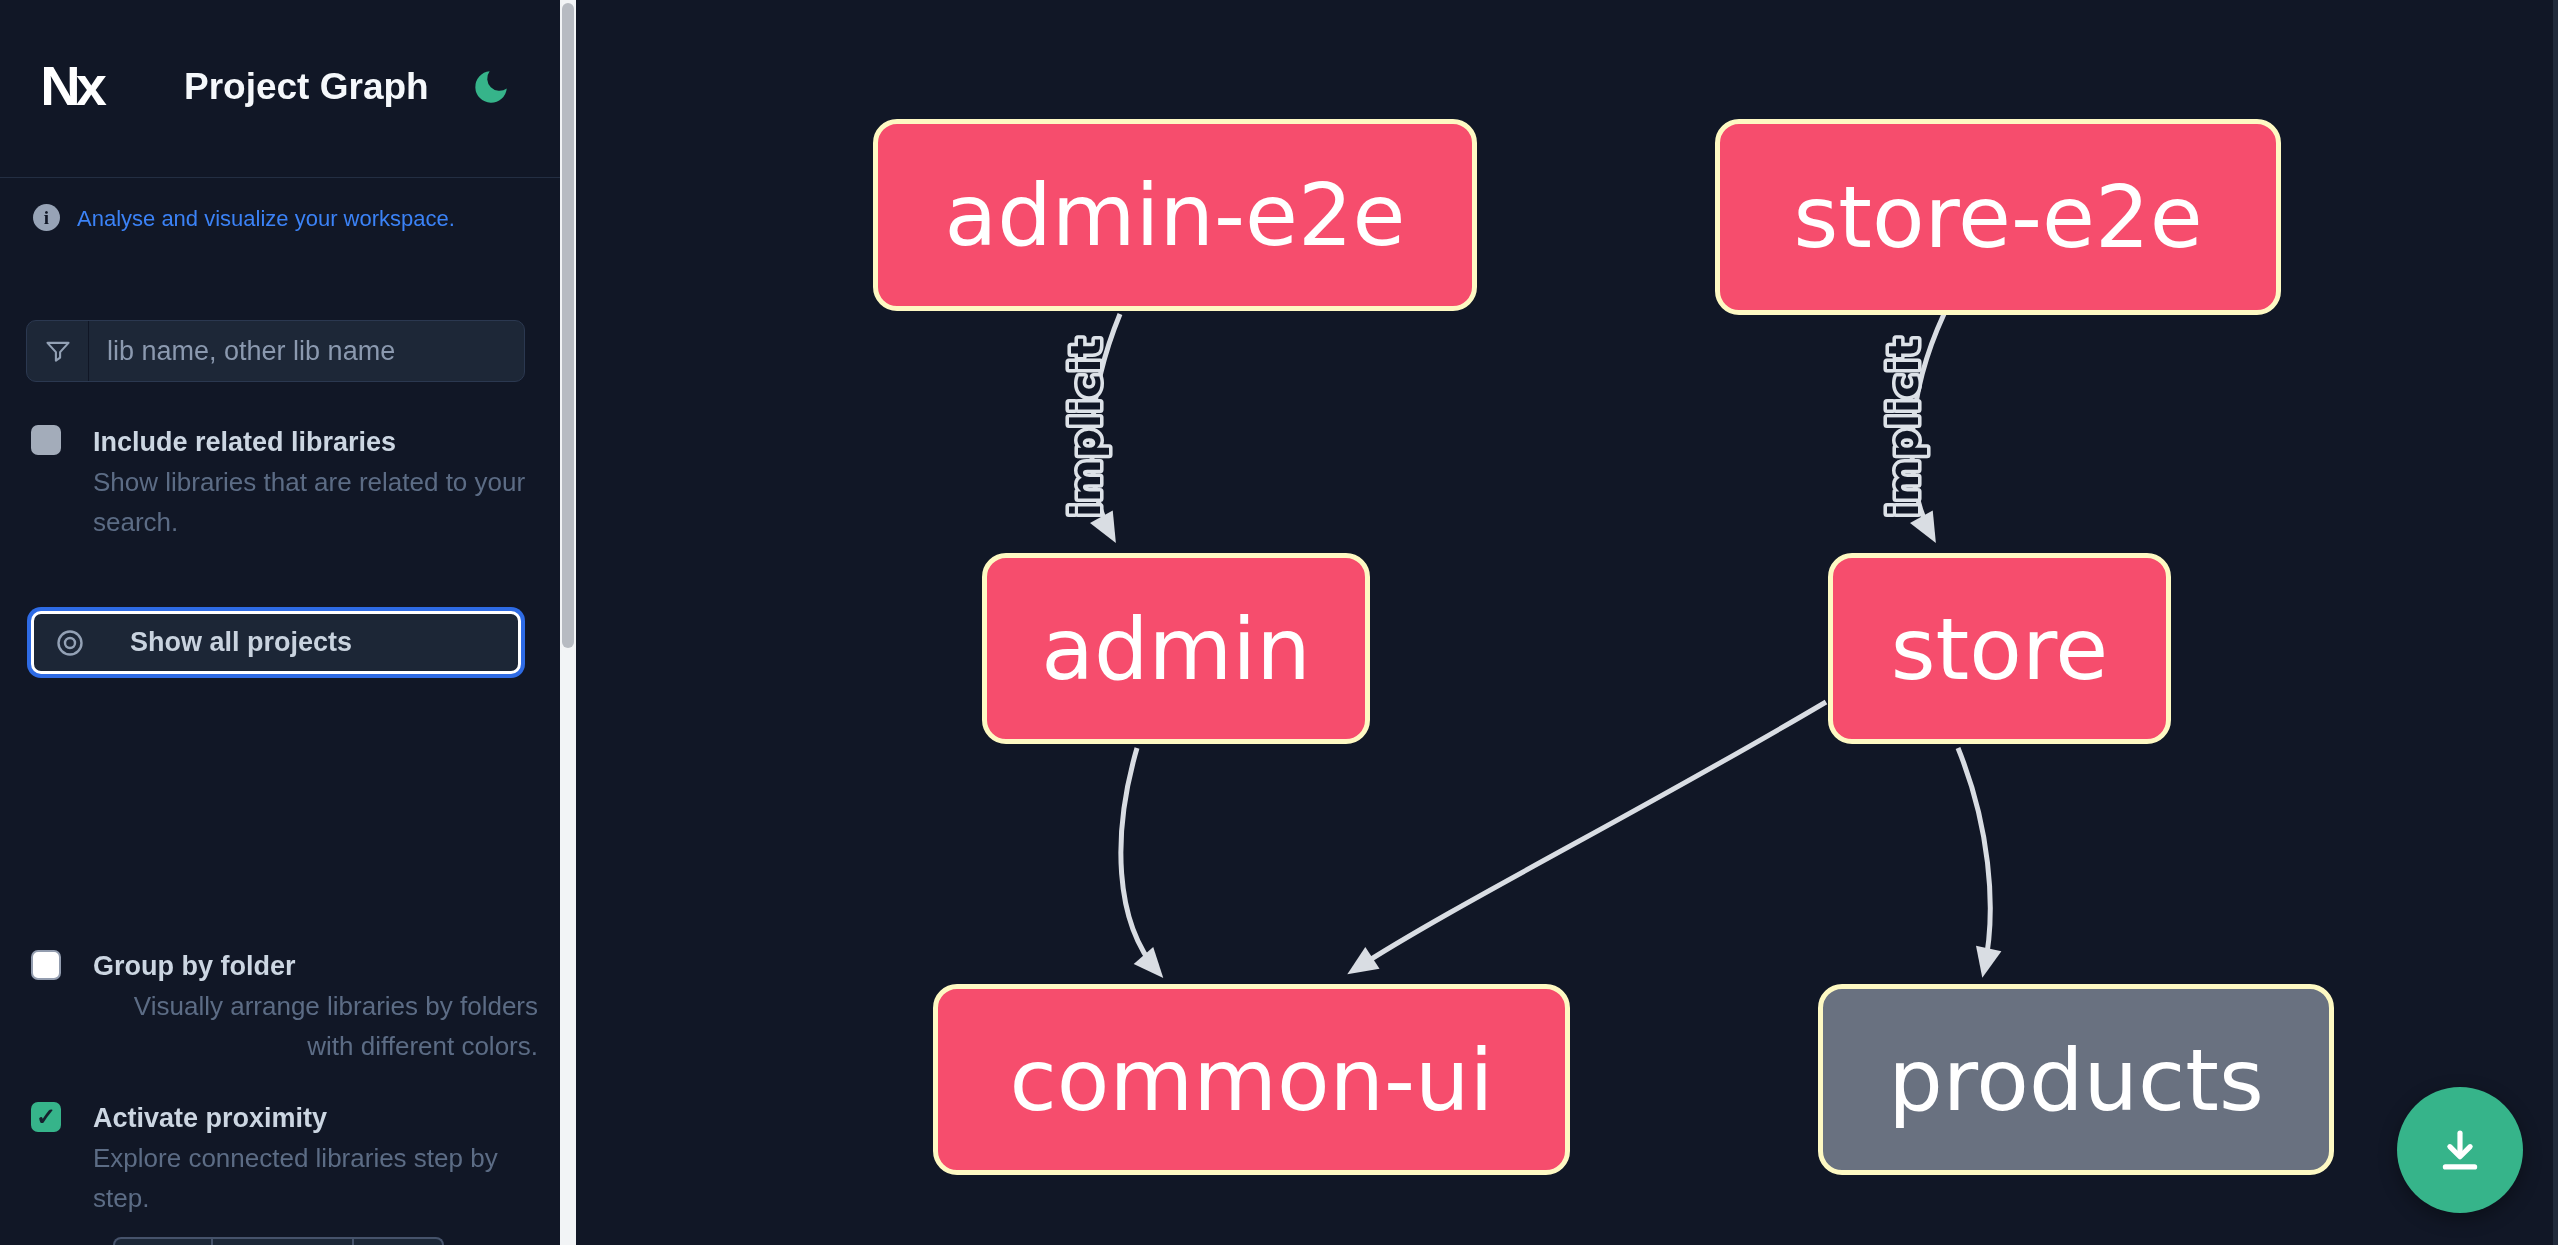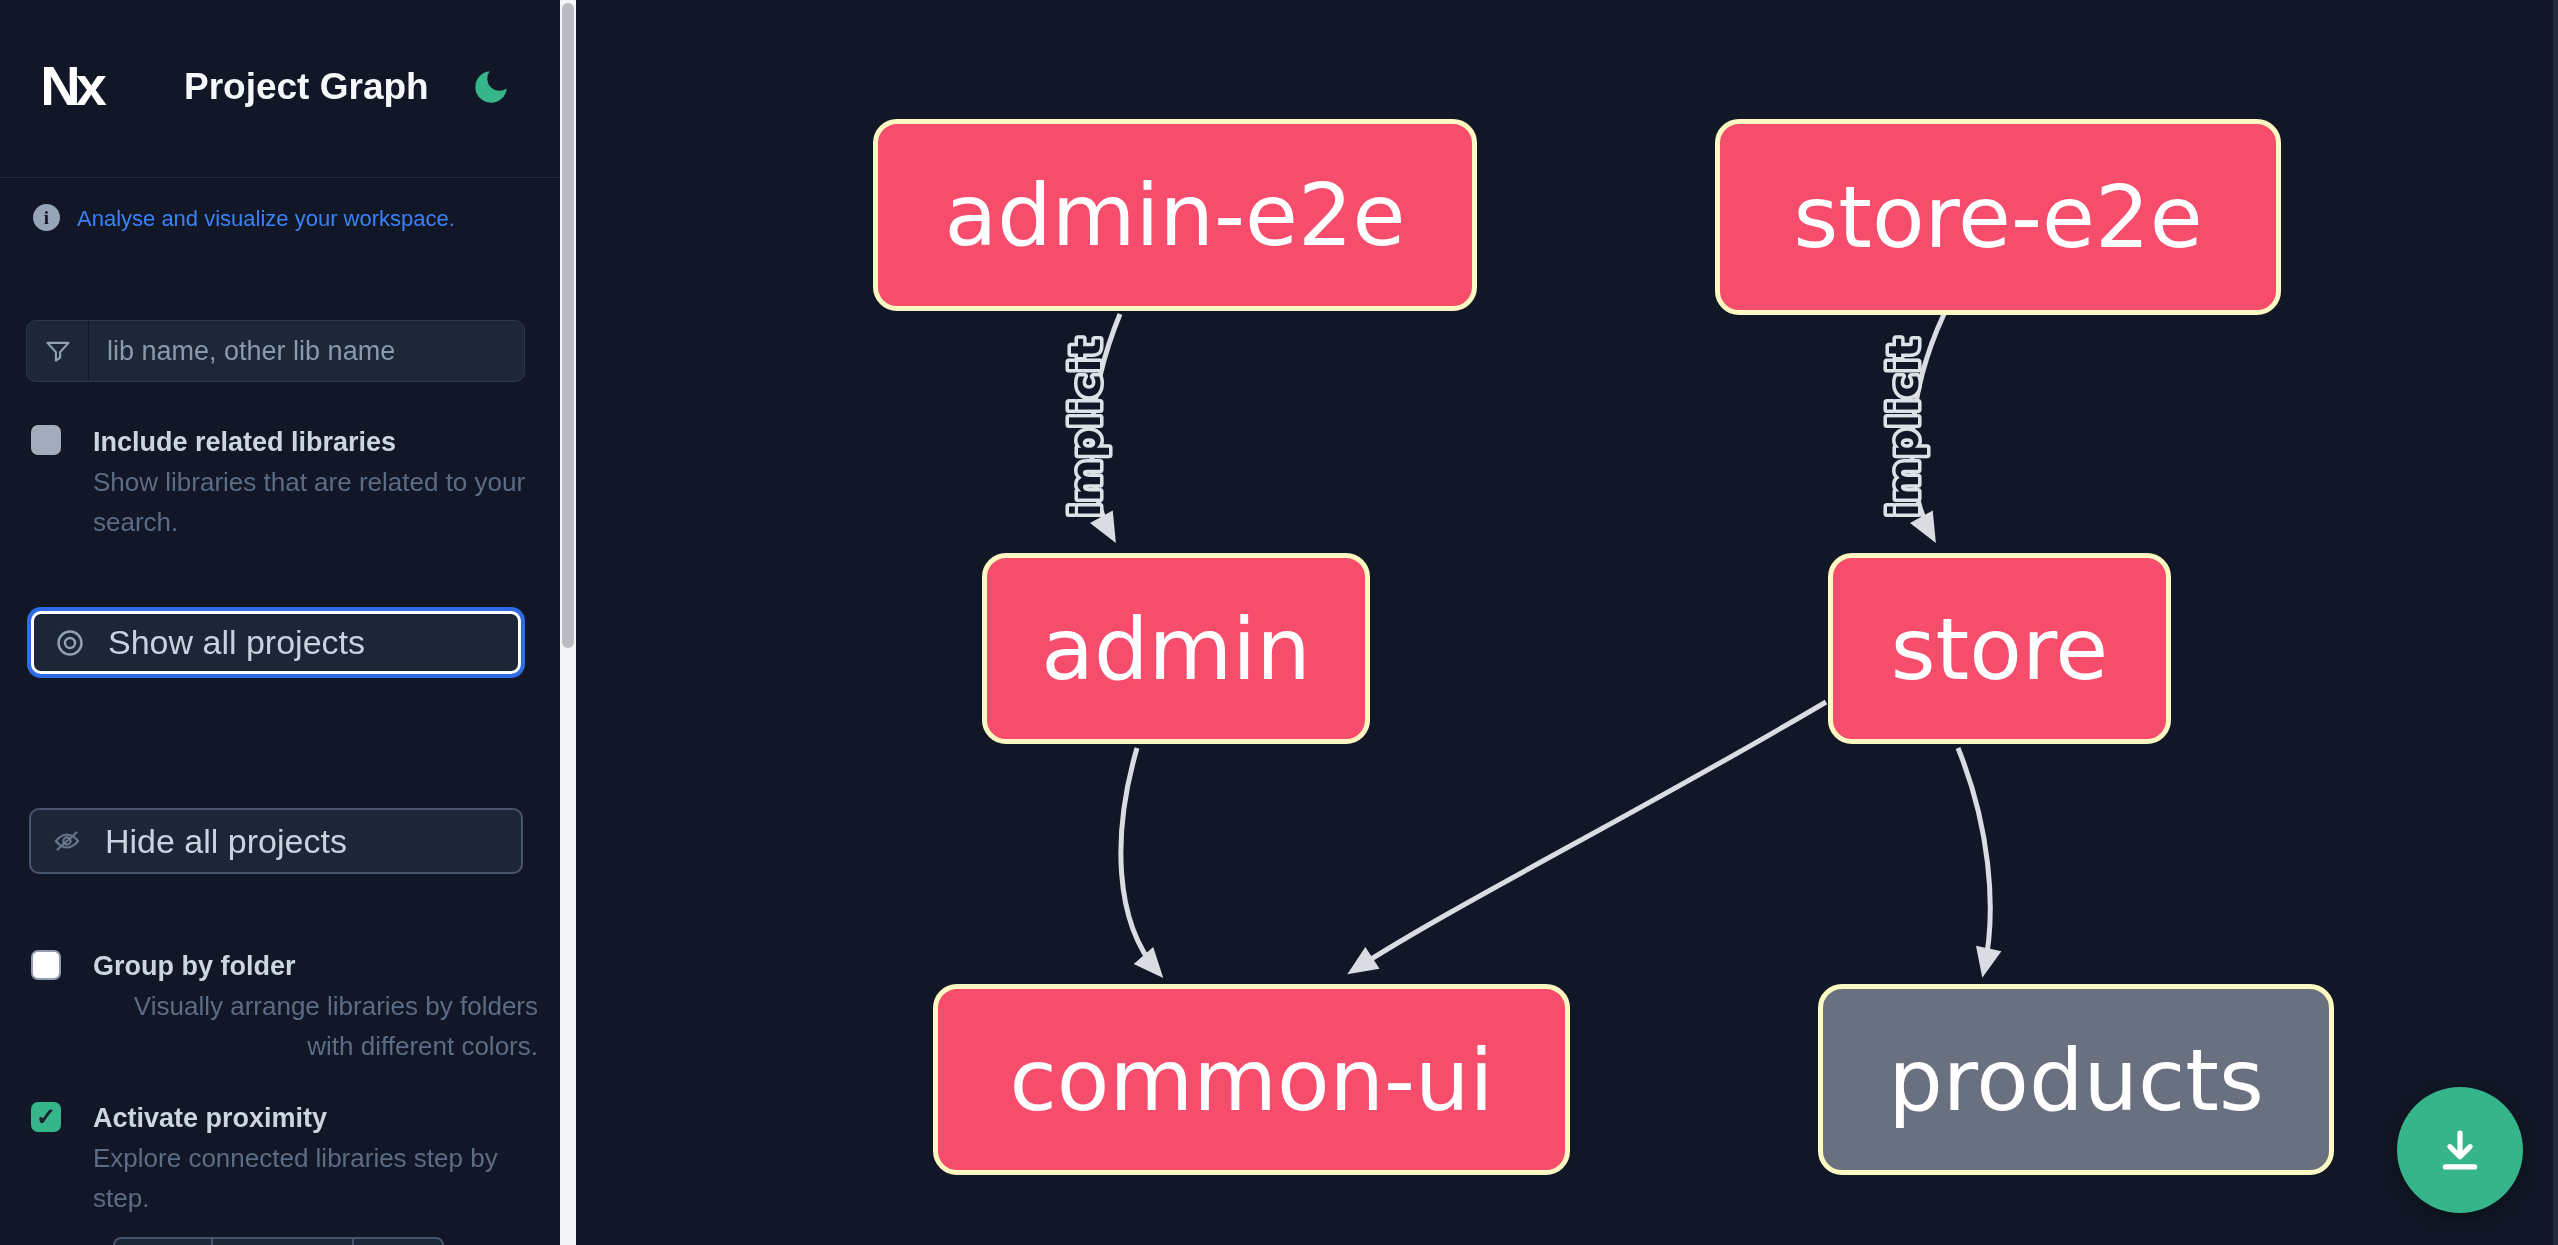--- a/index.html
+++ b/index.html
@@ -62,21 +62,21 @@
   .cb-gray{background:#a3acba;}
   .cb-white{background:#ffffff;border:2px solid #939daf;}
   .cb-green{background:#36b48a;color:#16202e;font-size:24px;font-weight:800;}
   .toggle-label{position:absolute;left:93px;font-size:27px;font-weight:600;color:#ccd6e2;}
   .toggle-desc{position:absolute;left:93px;width:445px;font-size:26px;line-height:40px;color:#5c6c85;}
   .side-btn{
     position:absolute;left:29px;width:494px;height:66px;border-radius:10px;background:#1c2636;
     display:flex;align-items:center;box-sizing:border-box;cursor:pointer;padding:0 0 0 20px;
     font-family:"Liberation Sans",sans-serif;
   }
-  .side-btn .lbl{font-size:34px;font-weight:400;color:#c9d3df;margin-left:22px;}
+  .side-btn .lbl{font-size:27px;font-weight:700;color:#c9d3df;margin-left:44px;}
   .btn-focused{border:3px solid #ffffff;box-shadow:0 0 0 4px #2e6be5;}
   .btn-affected{border:2px solid #ef4444;}
   .btn-affected .lbl{color:#ef4444;}
   .btn-default{border:2px solid #49566e;}
   .stepper{
     position:absolute;left:113px;top:1237px;width:331px;height:8px;background:#1c2737;
     border:2px solid #46536b;border-bottom:none;border-radius:10px 10px 0 0;box-sizing:border-box;
   }
   .stepper .sep{position:absolute;top:0;width:2px;height:8px;background:#46536b;}
   .scroll-track{position:absolute;left:560px;top:0;width:16px;height:1245px;background:#f2f4f6;z-index:11;}
@@ -162,30 +162,20 @@
     <span>
       <svg width="32" height="32" viewBox="0 0 32 32" fill="none" stroke="#93a1b5" stroke-width="2.4">
         <circle cx="16" cy="16" r="11.5"></circle>
           <circle cx="16" cy="16" r="5"></circle>
       </svg>
     </span>
     <span class="lbl">Show all projects</span>
   </button>
 
 
-  <button class="side-btn btn-default" style="top:808px;">
-    <span>
-      <svg width="32" height="32" viewBox="0 0 32 32" fill="none" stroke="#68768e" stroke-width="2.2" stroke-linecap="round">
-        <path d="M5 16 C5 16 9.5 9.5 16 9.5 C22.5 9.5 27 16 27 16 C27 16 22.5 22.5 16 22.5 C9.5 22.5 5 16 5 16 Z"></path>
-        <circle cx="16" cy="16" r="3.6"></circle>
-        <line x1="6.5" y1="24.5" x2="25.5" y2="7.5"></line>
-      </svg>
-    </span>
-    <span class="lbl">Hide all projects</span>
-  </button>
 
   <div class="checkbox cb-white" style="top:950px;"></div>
   <div class="toggle-label" style="top:951px;">Group by folder</div>
   <div class="toggle-desc" style="top:986px;text-align:right;">Visually arrange libraries by folders with different colors.</div>
 
   <div class="checkbox cb-green" style="top:1102px;">
     <span>✓</span>
   </div>
   <div class="toggle-label" style="top:1103px;">Activate proximity</div>
   <div class="toggle-desc" style="top:1138px;">Explore connected libraries step by step.</div>

